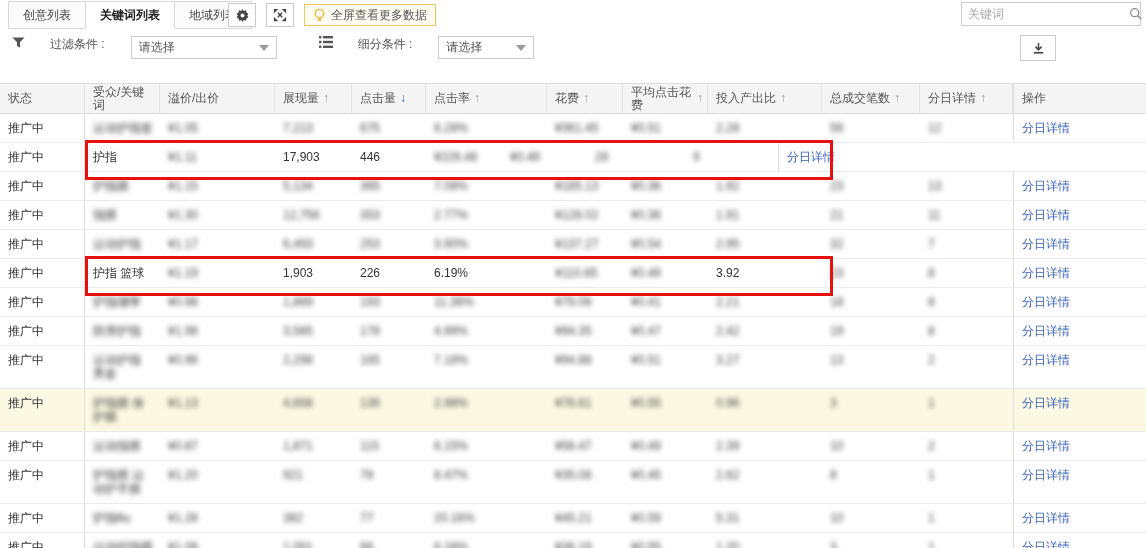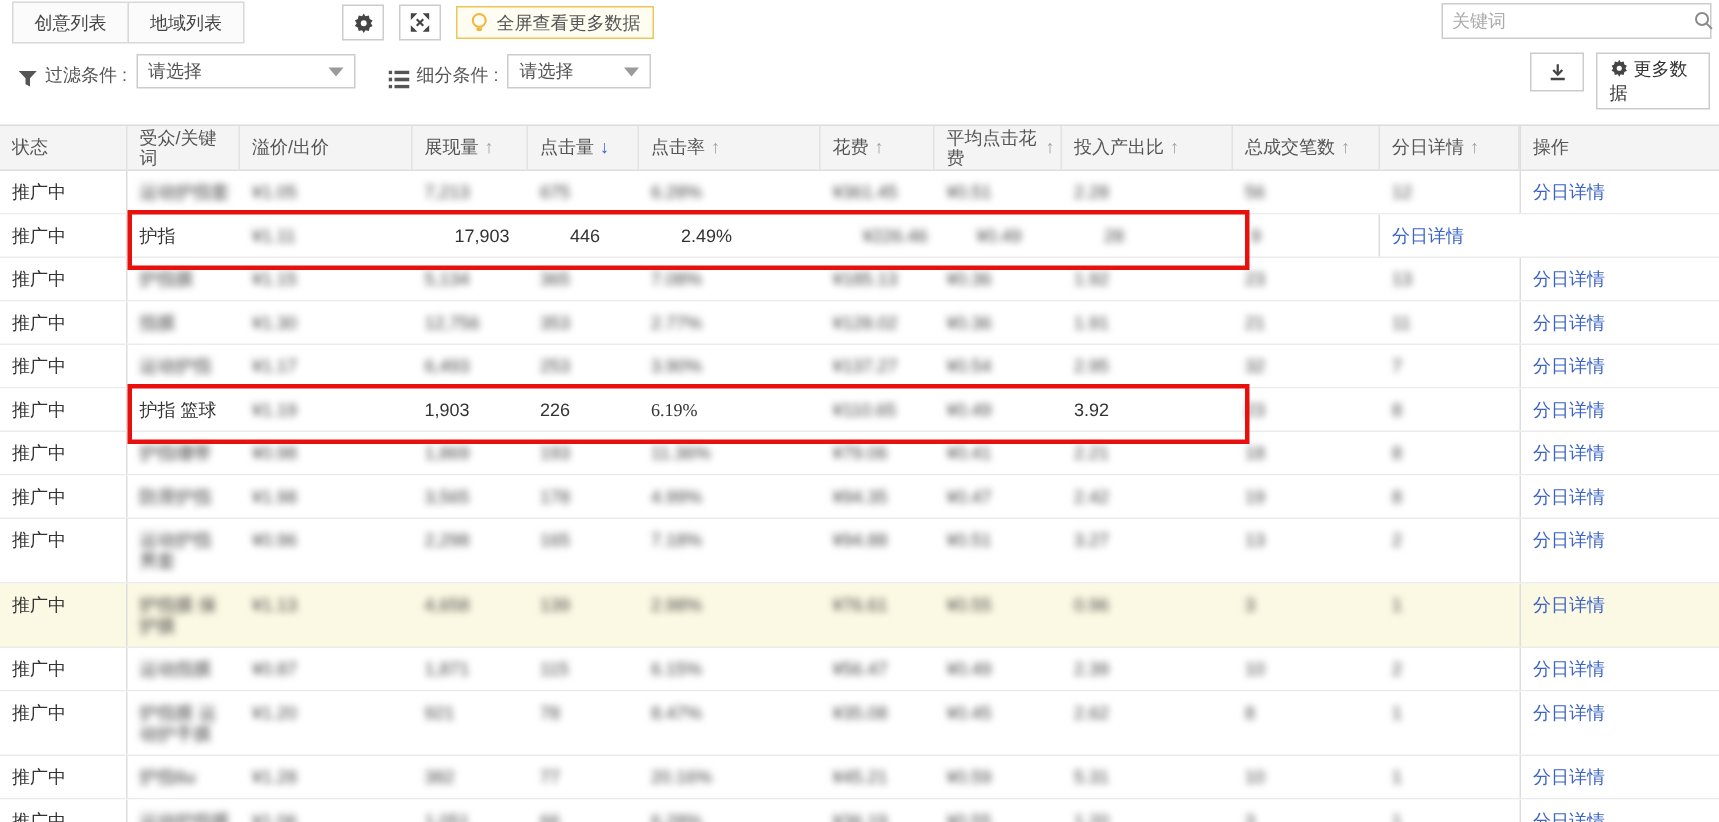--- a/index.html
+++ b/index.html
@@ -17,21 +17,21 @@
   .btn-gear { left:228px; }
   .btn-expand { left:266px; }
   .btn-fullscreen { position:absolute; left:304px; top:4px; height:22px; padding:0 8px; display:flex; align-items:center; gap:5px; border:1px solid #edc558; background:#fffdf2; color:#555; cursor:pointer; }
   .searchbox { position:absolute; right:5px; top:2px; width:180px; height:24px; border:1px solid #ccc; background:#fff; display:flex; align-items:center; }
   .searchbox input { flex:1; border:none; outline:none; padding:0 6px; font-size:12px; color:#333; font-family:inherit; background:transparent; }
   .searchbox input::placeholder { color:#aaa; }
   .searchbox .mag { width:22px; display:flex; justify-content:center; cursor:pointer; }
 
   
   .toolbar { position:absolute; top:33px; left:0; width:1146px; height:40px; }
-  .tleft { position:absolute; left:12px; top:3px; display:flex; align-items:flex-end; }
+  .tleft { position:absolute; left:12px; top:3px; display:flex; align-items:flex-start;gap:20px; }
   .tlabel { color:#555; margin:0 6px 0 5px; }
   .sel { height:23px; border:1px solid #ccc; background:#fff; display:flex; align-items:center; justify-content:space-between; padding:0 7px; color:#555; cursor:pointer; }
   .sel .caret { width:0; height:0; border-left:5px solid transparent; border-right:5px solid transparent; border-top:6px solid #9a9a9a; margin-left:8px; }
   .sel1 { width:146px; margin-right:22px; }
   .sel2 { width:96px; }
   .btn-download { position:absolute; right:90px; top:2px; width:36px; height:26px; border:1px solid #ccc; background:#fff; display:flex; align-items:center; justify-content:center; cursor:pointer; }
   .btn-more { position:absolute; right:6px; top:2px; width:76px; min-height:34px; border:1px solid #ccc; background:#fff; padding:2px 8px; line-height:16px; color:#333; cursor:pointer; text-align:left; }
   .btn-more svg { vertical-align:-2px; margin-right:3px; }
 
   
@@ -55,20 +55,21 @@
   svg { display:block; }
 </style>
 </head>
 <body>
 
 <div class="app">
 
   <div class="topbar">
     <div class="tabs">
       <div class="tab">创意列表</div>
+      <div class="tab active">关键词列表</div>
       <div class="tab">地域列表</div>
     </div>
 
     <div class="iconbtn btn-gear">
       <span>
         <svg width="15" height="15" viewBox="0 0 16 16">
             <path d="M8 1l1.2 2.1 2.4-.6.6 2.4L14.3 6 13 8l1.3 2-2.1 1.1-.6 2.4-2.4-.6L8 15l-1.2-2.1-2.4.6-.6-2.4L1.7 10 3 8 1.7 6l2.1-1.1.6-2.4 2.4.6z" fill="#444"></path>
             <circle cx="8" cy="8" r="2.1" fill="#fff"></circle>
           </svg>
       </span>
@@ -135,26 +136,20 @@
       </div>
     </div>
 
     <div class="btn-download">
       <span>
         <svg width="15" height="15" viewBox="0 0 16 16">
             <path d="M8 2v6.2M4.8 6l3.2 3.4L11.2 6" fill="none" stroke="#444" stroke-width="1.6"></path>
             <line x1="3" y1="12.5" x2="13" y2="12.5" stroke="#444" stroke-width="1.8"></line>
           </svg>
       </span>
-    </div>
-    <div class="btn-more">
-      <svg width="13" height="13" viewBox="0 0 16 16" style="display:inline-block">
-          <path d="M8 1l1.2 2.1 2.4-.6.6 2.4L14.3 6 13 8l1.3 2-2.1 1.1-.6 2.4-2.4-.6L8 15l-1.2-2.1-2.4.6-.6-2.4L1.7 10 3 8 1.7 6l2.1-1.1.6-2.4 2.4.6z" fill="#444"></path>
-          <circle cx="8" cy="8" r="2.1" fill="#fff"></circle>
-        </svg><span>更多数据</span>
     </div>
   </div>
 
   <div class="table" id="kwtable">
       <div class="thead">
         <div class="hcell" style="width: 85px;">
           <span>状态</span>
         </div>
         <div class="hcell" style="width: 75px;">
           <span>受众/关键词</span>
@@ -209,23 +204,22 @@
         <div class="cell num blur" style="width: 85px;">¥0.51</div>
         <div class="cell num blur" style="width: 114px;">2.28</div>
         <div class="cell num blur" style="width: 98px;">56</div>
         <div class="cell num blur" style="width: 93px;">12</div>
         <div class="cell c-action" style="width: 133px;"><a>分日详情</a></div>
       </div>
       <div class="trow redbox">
         <div class="cell c-status" style="width: 85px;">推广中</div>
         <div class="cell kw" style="width: 75px;">护指</div>
         <div class="cell num blur" style="width: 115px;">¥1.11</div>
-        <div class="cell clearv" style="width: 77px; margin-left: 20px;">17,903</div>
+        <div class="cell clearv" style="width: 77px;">17,903</div>
         <div class="cell clearv" style="width: 74px;">446</div>
-        <div class="cell clearv" style="width: 121px;">2.49%</div>
         <div class="cell num blur" style="width: 76px;">¥226.46</div>
         <div class="cell num blur" style="width: 85px;">¥0.49</div>
         <div class="cell num blur" style="width: 98px;">28</div>
         <div class="cell num blur" style="width: 93px;">9</div>
         <div class="cell c-action" style="width: 133px;"><a>分日详情</a></div>
       </div>
       <div class="trow">
         <div class="cell c-status" style="width: 85px;">推广中</div>
         <div class="cell kw blur" style="width: 75px;">护指膜</div>
         <div class="cell num blur" style="width: 115px;">¥1.15</div>
@@ -266,21 +260,21 @@
         <div class="cell num blur" style="width: 98px;">32</div>
         <div class="cell num blur" style="width: 93px;">7</div>
         <div class="cell c-action" style="width: 133px;"><a>分日详情</a></div>
       </div>
       <div class="trow redbox">
         <div class="cell c-status" style="width: 85px;">推广中</div>
         <div class="cell kw" style="width: 75px;">护指 篮球</div>
         <div class="cell num blur" style="width: 115px;">¥1.19</div>
         <div class="cell clearv" style="width: 77px;">1,903</div>
         <div class="cell clearv" style="width: 74px;">226</div>
-        <div class="cell clearv" style="width: 121px; font-family: Liberation Serif, serif;">6.19%</div>
+        <div class="cell clearv" style="width: 121px;">6.19%</div>
         <div class="cell num blur" style="width: 76px;">¥110.65</div>
         <div class="cell num blur" style="width: 85px;">¥0.49</div>
         <div class="cell clearv" style="width: 114px;">3.92</div>
         <div class="cell num blur" style="width: 98px;">23</div>
         <div class="cell num blur" style="width: 93px;">8</div>
         <div class="cell c-action" style="width: 133px;"><a>分日详情</a></div>
       </div>
       <div class="trow">
         <div class="cell c-status" style="width: 85px;">推广中</div>
         <div class="cell kw blur" style="width: 75px;">护指绷带</div>

